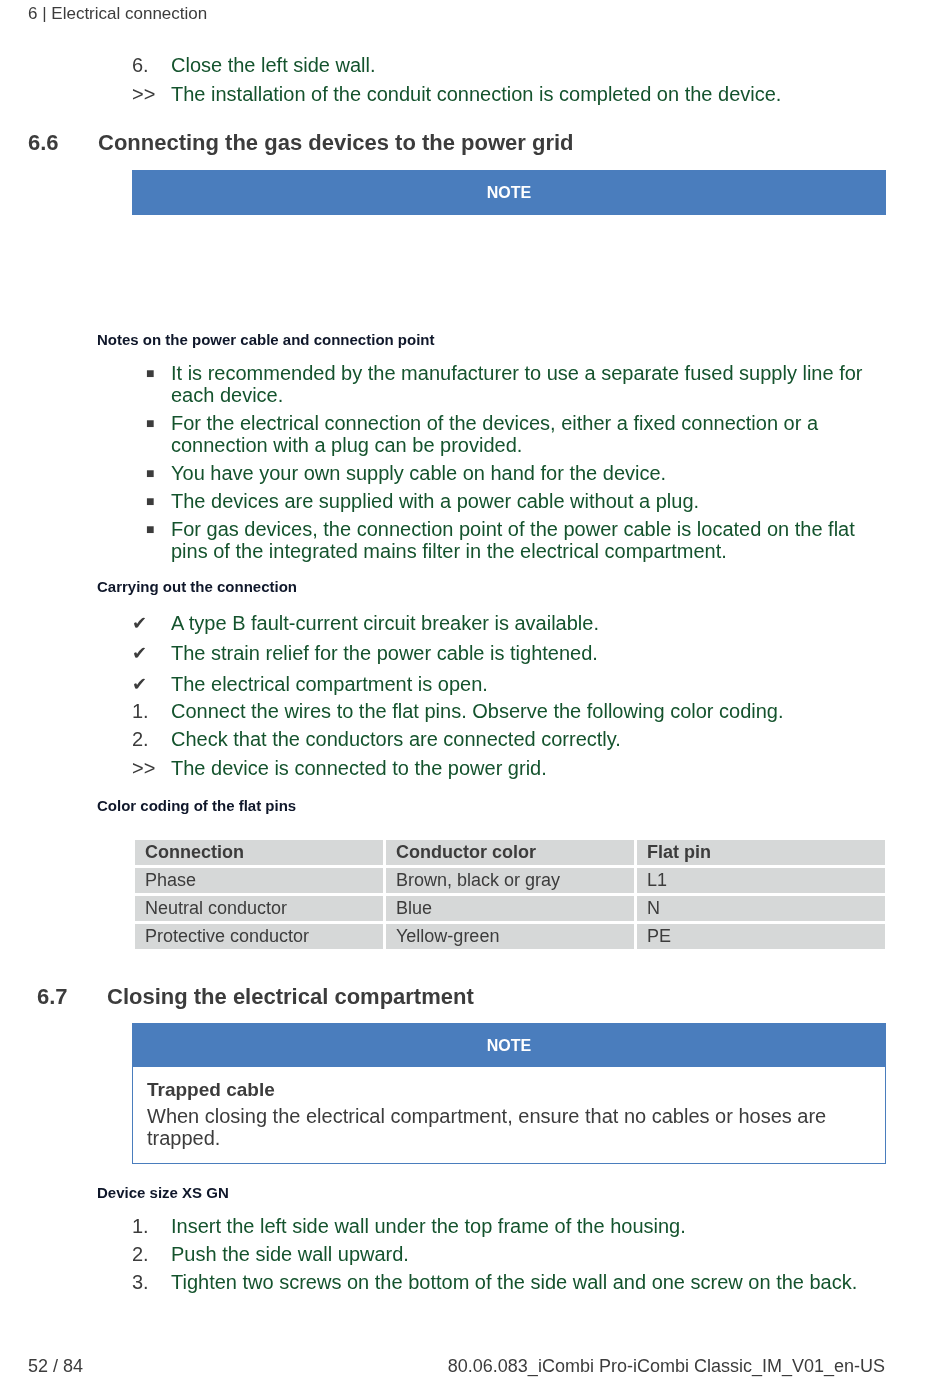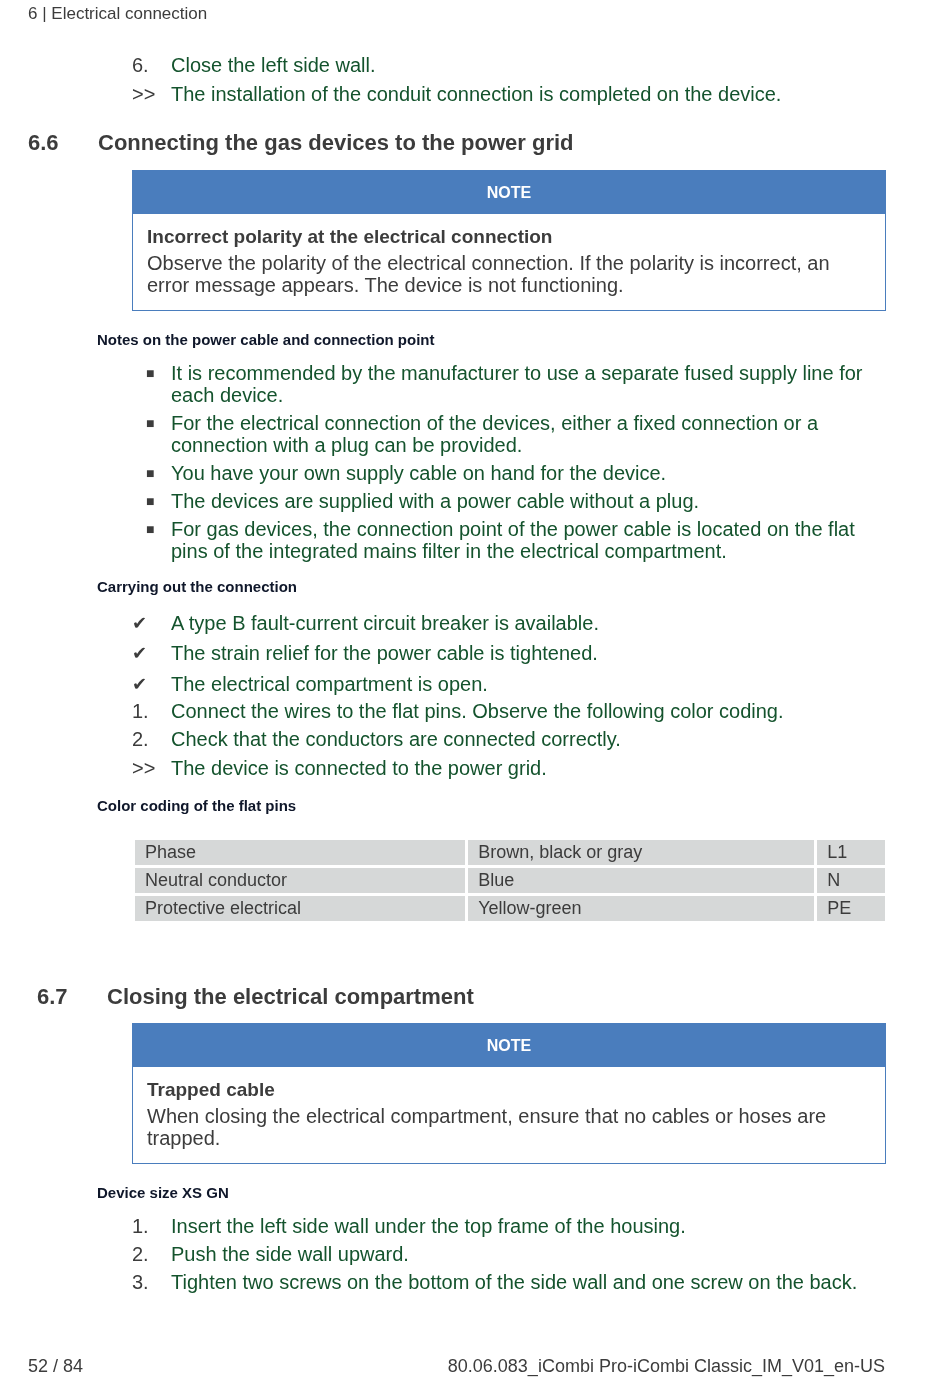--- a/index.html
+++ b/index.html
@@ -56,24 +56,20 @@
   <span class="text">The installation of the conduit connection is completed on the device.</span>
 </div>
 
 <div class="abs h2" style="left:28px; top:130px; width:900px; height:28px;">
   <span class="num">6.6</span>
   <span class="title">Connecting the gas devices to the power grid</span>
 </div>
 
 <div class="note-box" style="top:170px;">
   <div class="note-head">NOTE</div>
-  <div class="note-body">
-    <div class="note-title">Incorrect polarity at the electrical connection</div>
-    <div class="note-text">Observe the polarity of the electrical connection. If the polarity is incorrect, an error message appears. The device is not functioning.</div>
-  </div>
 </div>
 
 <div class="abs h3" style="top:331px;">Notes on the power cable and connection point</div>
 
 <div class="row" style="top:362px">
   <span class="marker bullet">■</span>
   <span class="text">It is recommended by the manufacturer to use a separate fused supply line for each device.</span>
 </div>
 <div class="row" style="top:412px">
   <span class="marker bullet">■</span>
@@ -116,32 +112,37 @@
 </div>
 <div class="row" style="top:757px">
   <span class="marker">&gt;&gt;</span>
   <span class="text">The device is connected to the power grid.</span>
 </div>
 
 <div class="abs h3" style="top:797px;">Color coding of the flat pins</div>
 
 <table class="pin-table">
   <tbody>
+      <tr>
+    <th style="width:238px">Connection</th>
+    <th style="width:238px">Conductor color</th>
+    <th>Flat pin</th>
+  </tr>
   <tr>
     <td>Phase</td>
     <td>Brown, black or gray</td>
     <td>L1</td>
   </tr>
   <tr>
     <td>Neutral conductor</td>
     <td>Blue</td>
     <td>N</td>
   </tr>
   <tr>
-    <td>Protective electrical</td>
+    <td>Protective conductor</td>
     <td>Yellow-green</td>
     <td>PE</td>
   </tr>
 </tbody>
   </table>
 
 <div class="abs h2" style="left:37px; top:984px; width:900px; height:28px;">
   <span class="num">6.7</span>
   <span class="title">Closing the electrical compartment</span>
 </div>

